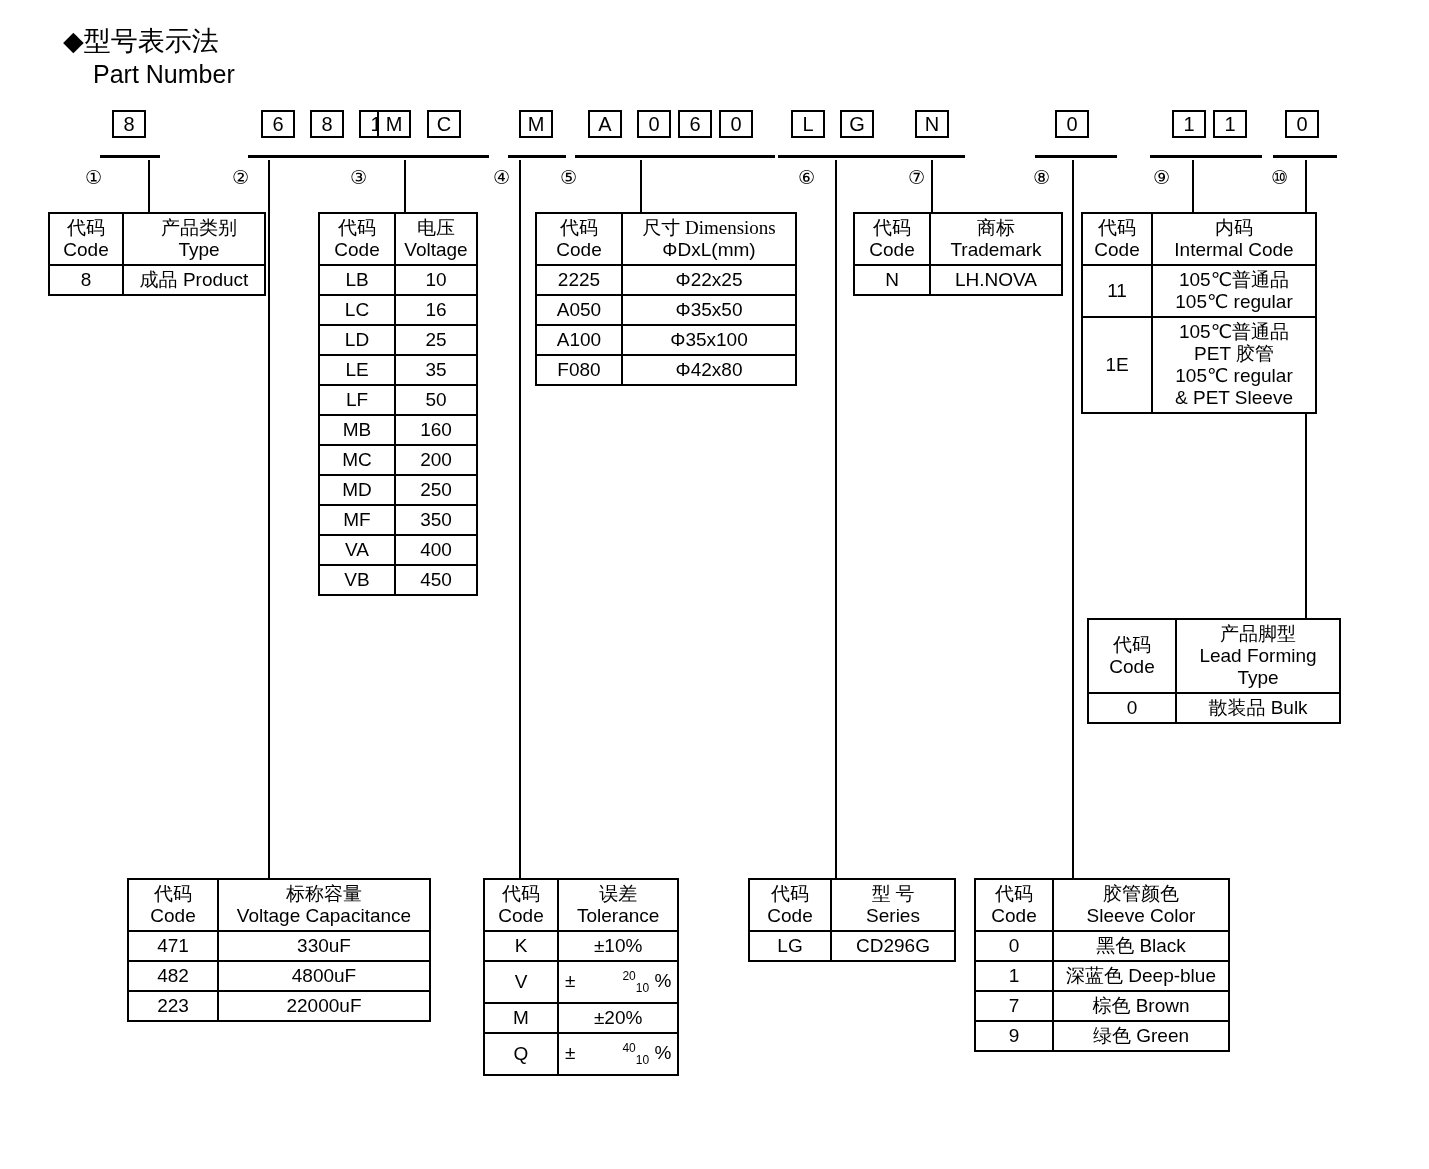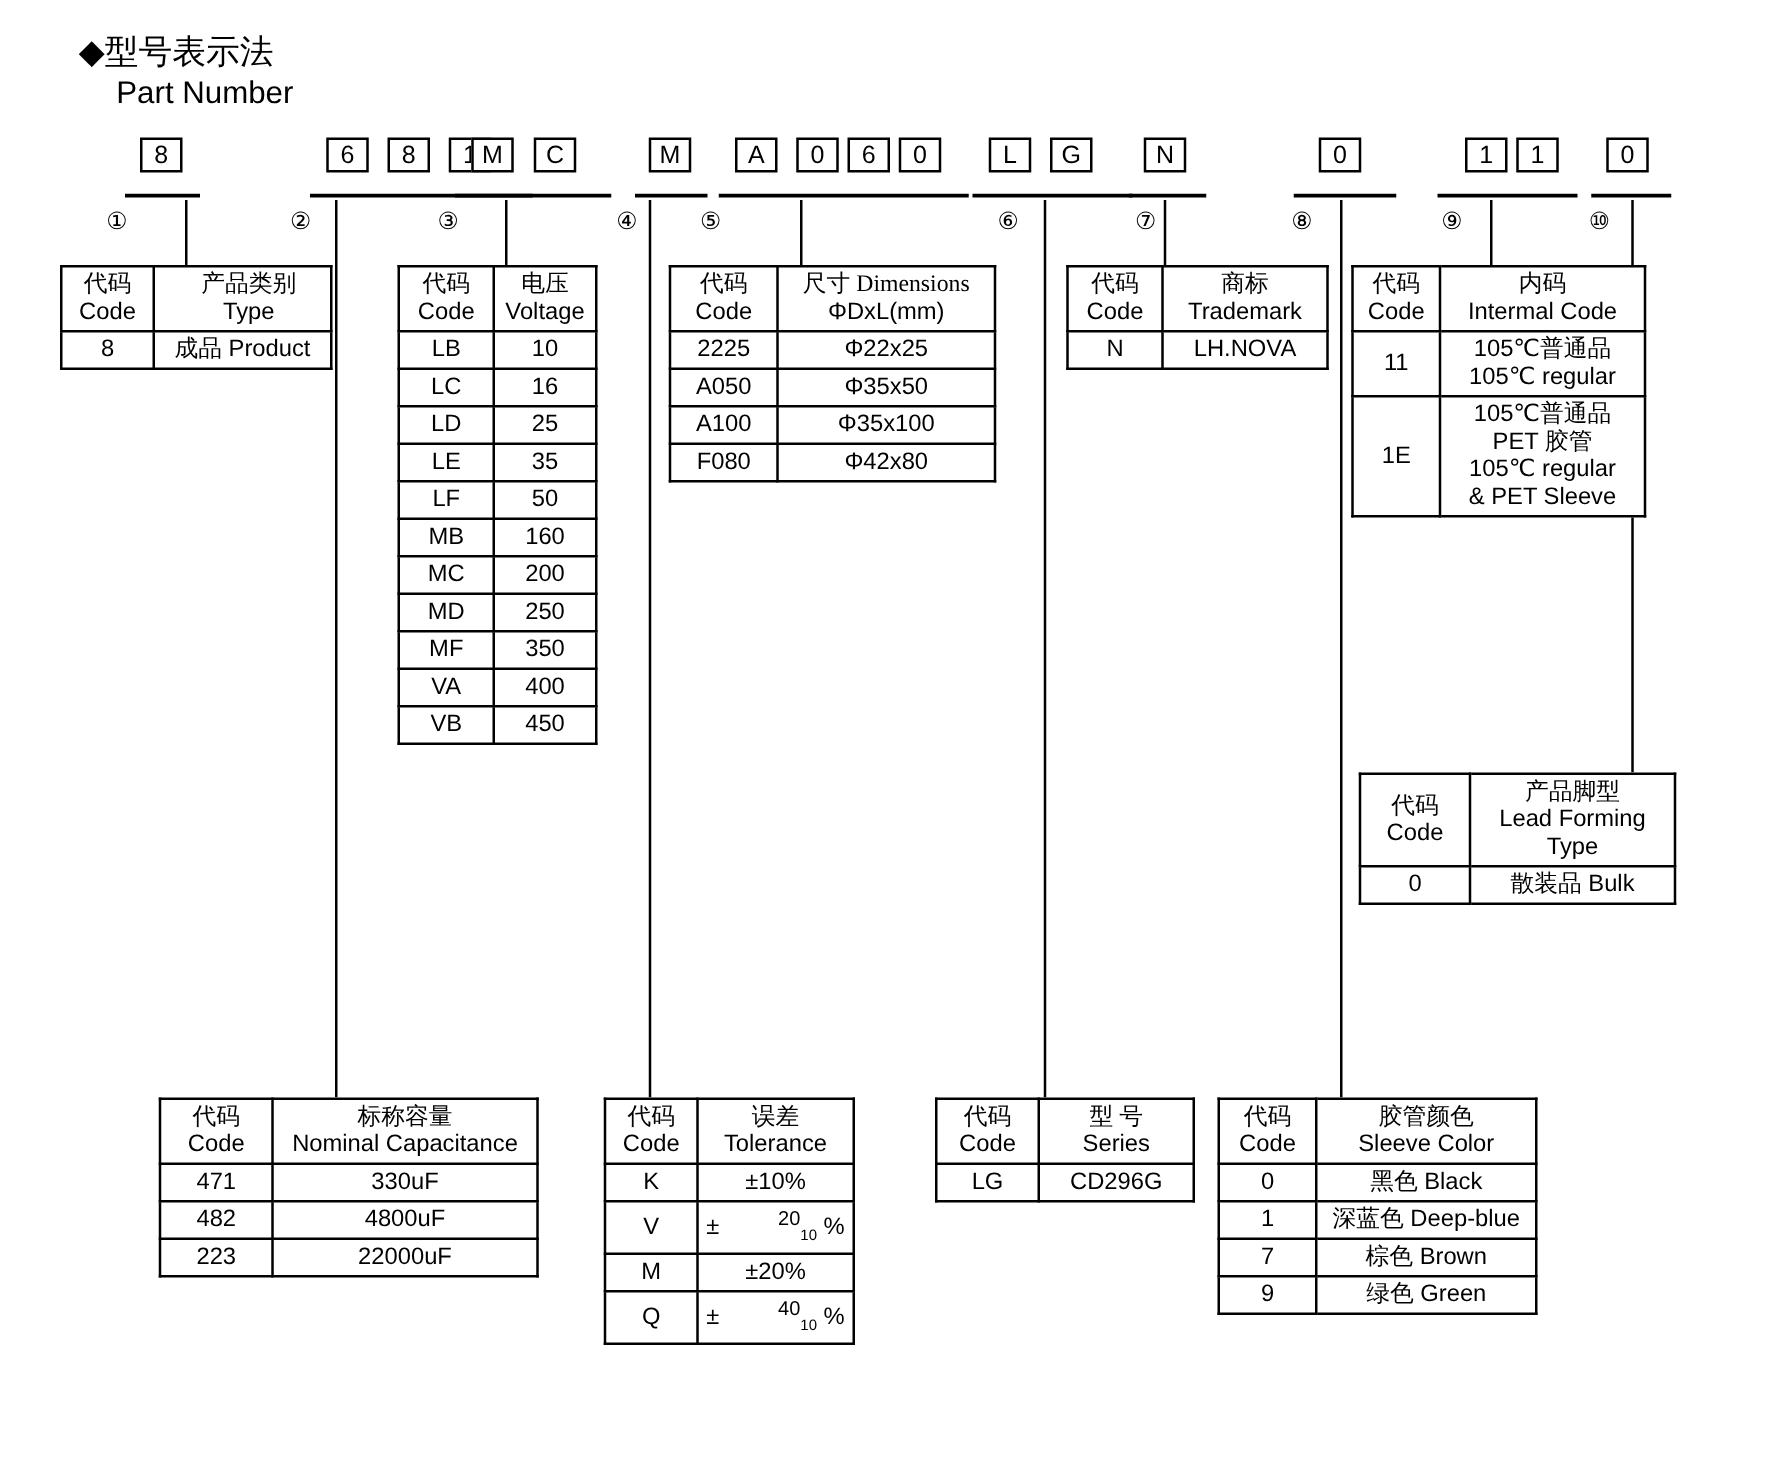--- a/index.html
+++ b/index.html
@@ -38,21 +38,21 @@
     font-size:19px;
   }
   table.t td,table.t th{
     border:2px solid #000;text-align:center;font-weight:normal;
     padding:3px 6px;line-height:22px;white-space:nowrap;
   }
   table.t th{font-weight:normal;}
   .hd2{line-height:21px;}
   .hd2 .zh{display:block;font-family:Liberation Serif, serif;}
   .hd2 .en{display:block;}
-  sup{font-size:16px;vertical-align:super;margin-left:47px;}
+  sup{font-size:12px;vertical-align:super;margin-left:47px;}
   sub{font-size:12px;vertical-align:sub;}
   .ml{white-space:normal;}
   .ml span{display:block;}
 </style>
 </head>
 <body>
 
 <div class="root">
 
   <div class="heading">
@@ -301,21 +301,21 @@
 
   <table class="t" style="left:127px;top:878px;">
     <tbody>
         <tr>
       <th class="hd2" style="width:76px;">
         <span class="zh">代码</span>
         <span class="en">Code</span>
       </th>
       <th class="hd2" style="width:198px;">
         <span class="zh">标称容量</span>
-        <span class="en">Nominal Capacitance</span>
+        <span class="en">Voltage Capacitance</span>
       </th>
     </tr>
     </tbody>
       <tbody id="capacitance-body">
         <tr>
           <td>471</td>
           <td>330uF</td>
         </tr>
         <tr>
           <td>482</td>

